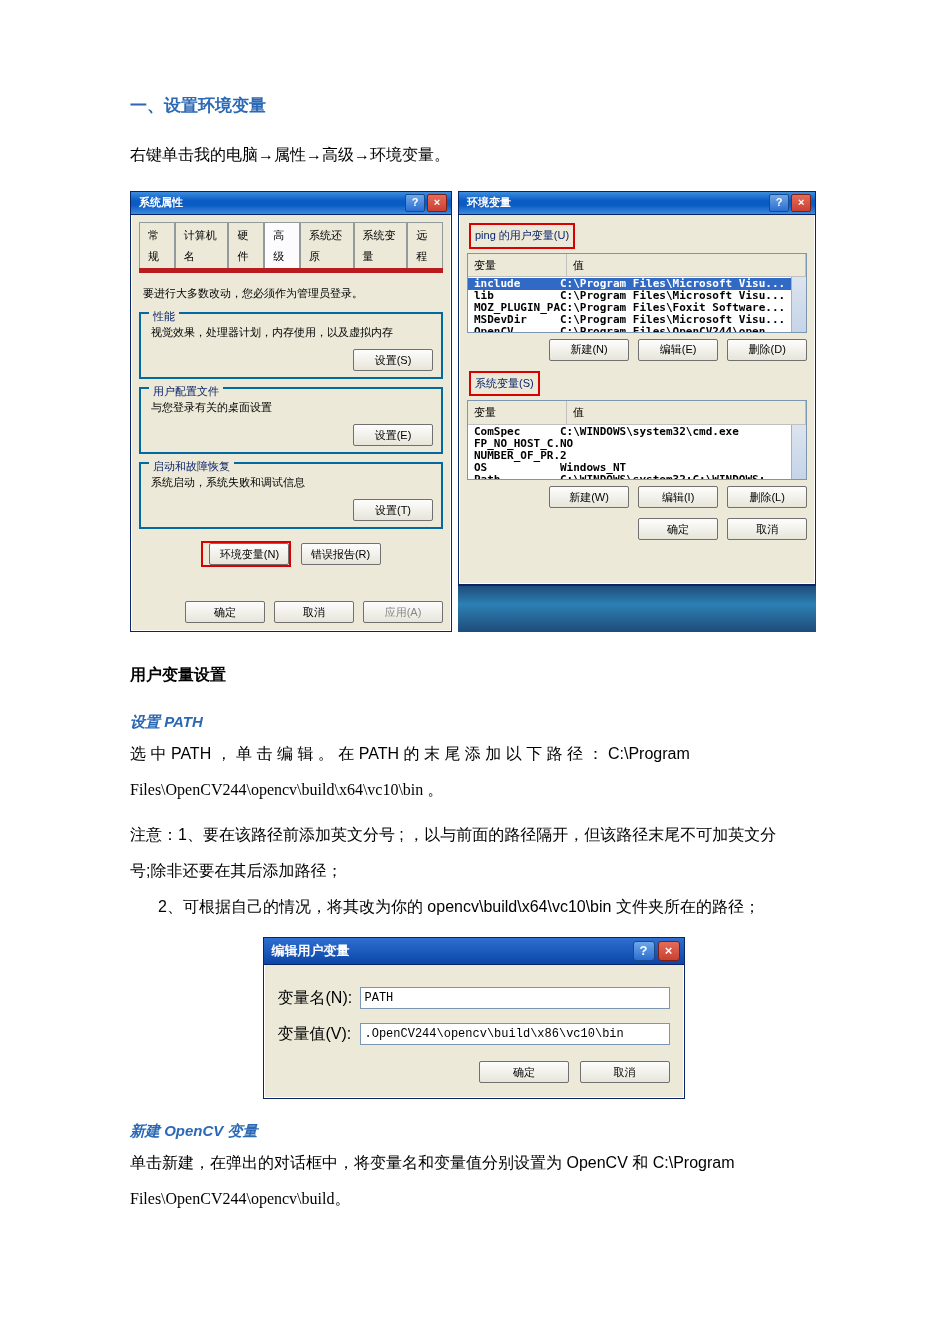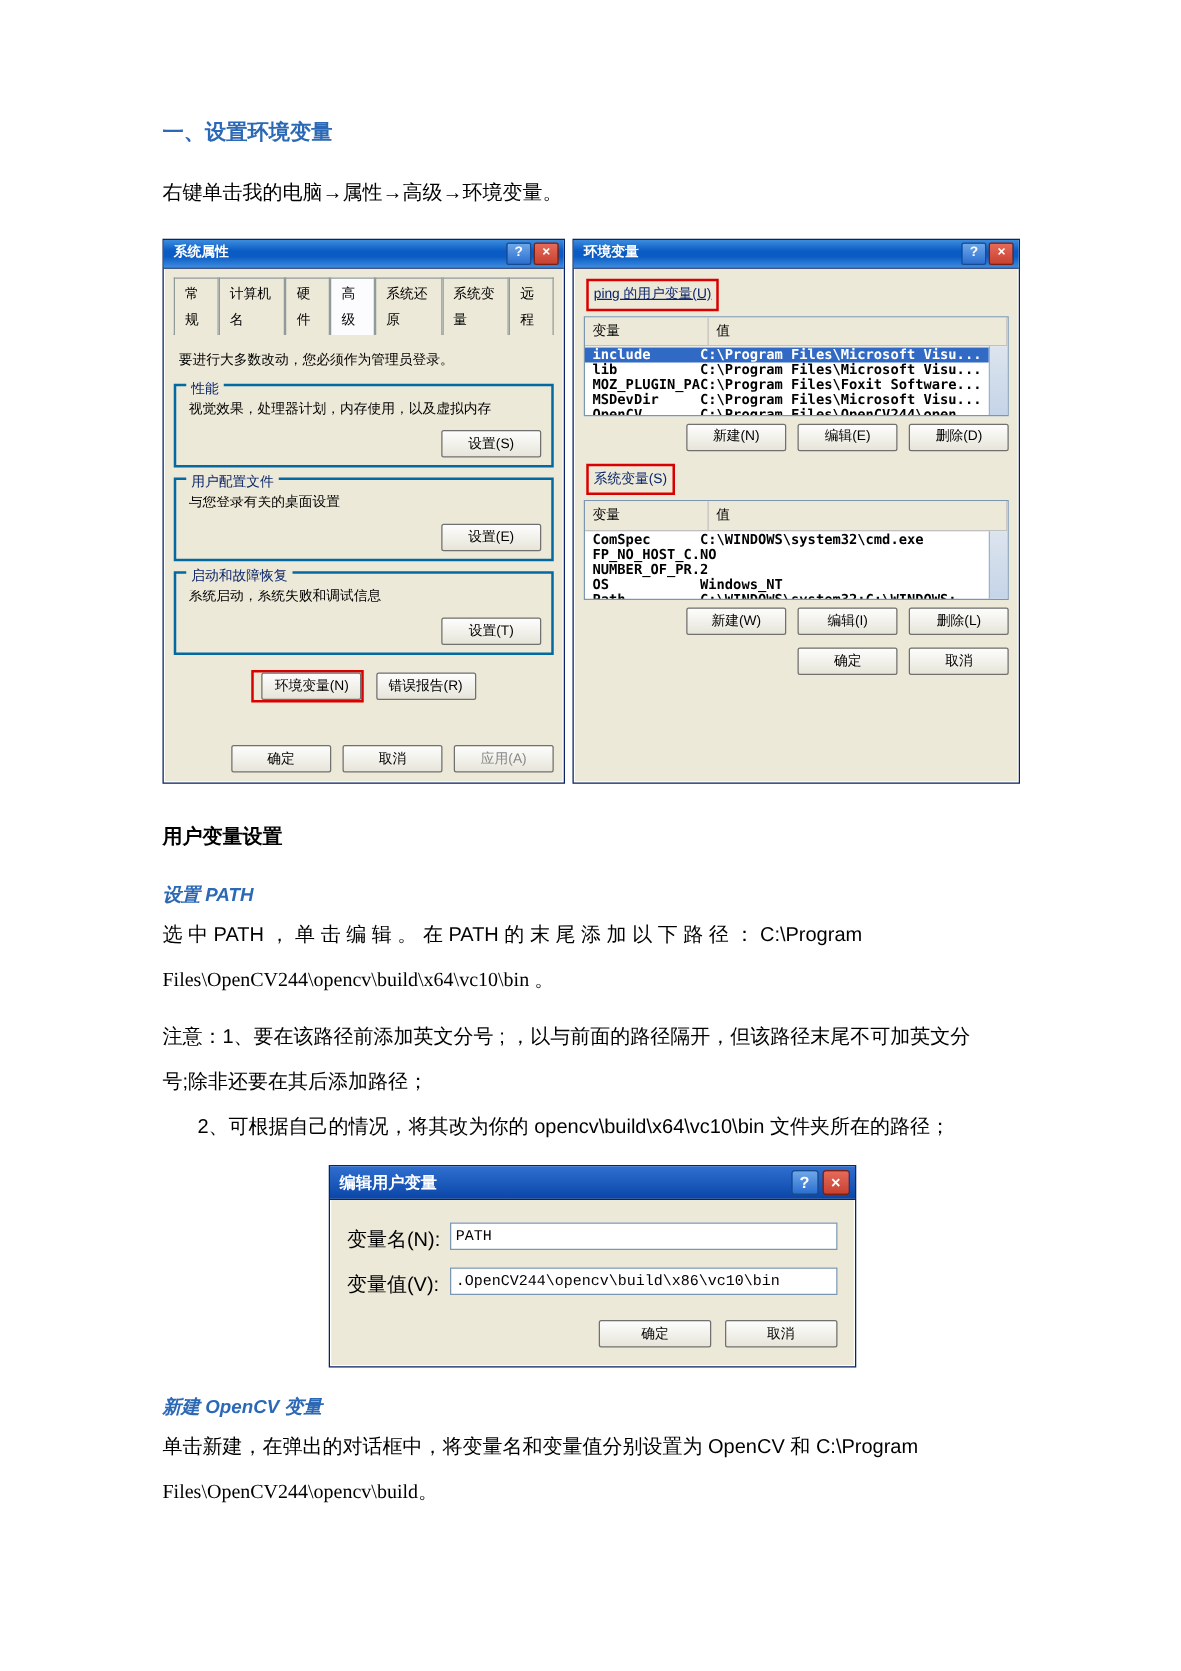--- a/index.html
+++ b/index.html
@@ -71,21 +71,21 @@
     border-radius: 2px;
     display: inline-flex; align-items: center; justify-content: center;
     color: #fff; font-weight: bold; font-size: 11px;
     margin-left: 2px;
   }
   .title-btn.help { background: linear-gradient(#6fa8e8,#2b6ed0); border-color:#184a90; }
   .xp-body { padding: 6px 8px 8px 8px; }
 
   .tabstrip {
     display: flex;
-    border-bottom: 1px solid #b91c1c;
+    border-bottom: 6px solid #b91c1c;
     margin-bottom: 10px;
   }
   .tab {
     padding: 2px 8px;
     border: 1px solid #919b9c;
     border-bottom: none;
     background: #ece9d8;
     margin-right: 0px;
     position: relative;
     top: 1px;
@@ -150,21 +150,21 @@
 
   .water-footer {
     height: 46px;
     background: linear-gradient(#1e4c7a,#2d80b4 40%,#1e4c7a);
     border-top: 1px solid #0a246a;
   }
 
   
   .editdlg { width: 420px; margin: 14px auto; }
   .editdlg .xp-window { width: 100%; }
-  .field-row { display: flex; margin: 6px 0; }
+  .field-row { display: flex; align-items: center; margin: 6px 0; }
   .field-row label { width: 82px; }
   .field-row input {
     flex: 1;
     height: 18px;
     padding: 1px 4px;
     border: 1px solid #7a96b0;
     font-family: Consolas, "Courier New", monospace;
     font-size: 12px;
     background: #fff;
   }
@@ -230,31 +230,31 @@
         </div>
 
         <div class="btn-row" style="margin-top:34px;">
           <span class="xp-btn">确定</span>
           <span class="xp-btn">取消</span>
           <span class="xp-btn" style="color:#888;">应用(A)</span>
         </div>
       </div>
     </div>
 
-    <div style="flex:1; display:flex; flex-direction:row;">
+    <div style="flex:1; display:flex; flex-direction:column;">
       <div class="xp-window" style="flex:1;">
         <div class="xp-titlebar">
           <span>环境变量</span>
           <span class="spacer"></span>
           <span class="title-btn help">?</span>
           <span class="title-btn">×</span>
         </div>
         <div class="xp-body">
           <div style="margin:2px 0 4px 2px;">
-            <span class="red-outline" style="color:#0a246a;text-decoration:underline;">ping 的用户变量(U)</span>
+            <span class="red-outline" style="color:#0a246a;">ping 的用户变量(U)</span>
           </div>
 
           <div class="listpane">
             <div class="listhdr">
               <div class="col-n">变量</div>
               <div class="col-v">值</div>
             </div>
             <div class="listwrap">
               <div class="listrows">
                 <div class="row sel">

